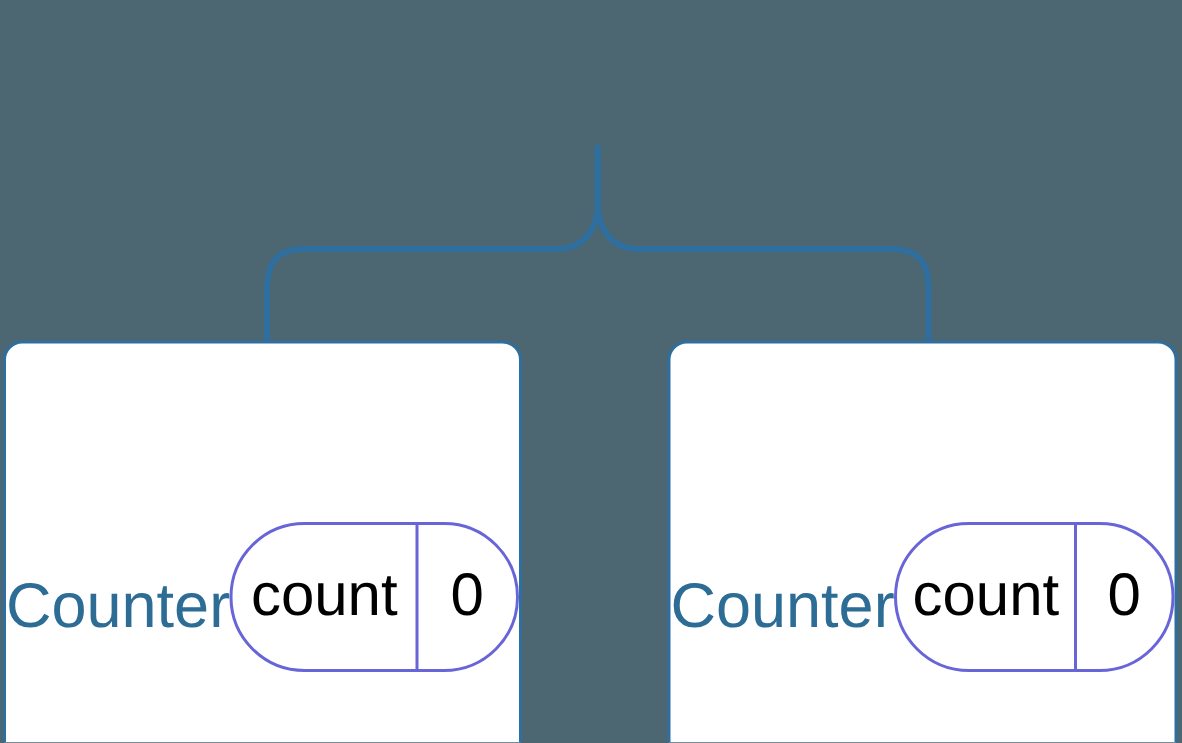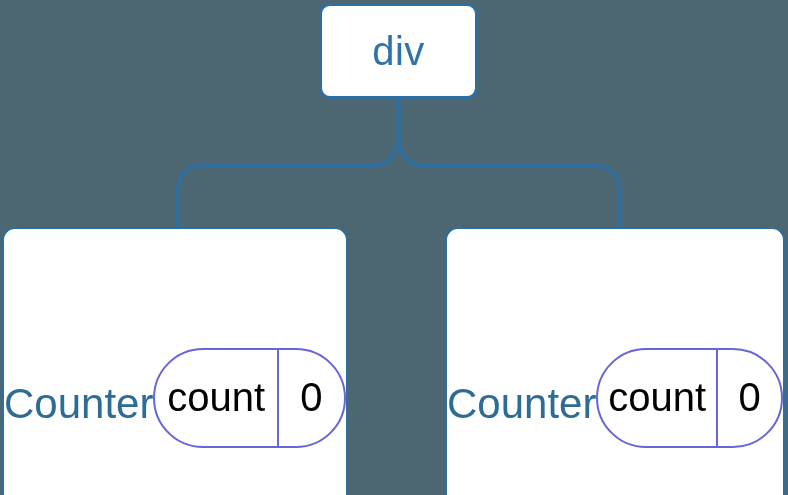--- a/index.html
+++ b/index.html
@@ -92,23 +92,20 @@
 
 <div class="stage">
 
   <svg class="connector-svg" viewBox="0 0 788 495" xmlns="http://www.w3.org/2000/svg">
     <g fill="none" stroke="#2E6F9F" stroke-width="4">
       <path d="M 398.5 97 L 398.5 136 C 398.5 153 389 166 371 166 L 202 166 C 185 166 178 175 178 192 L 178 229"></path>
       <path d="M 398.5 97 L 398.5 136 C 398.5 153 408 166 426 166 L 595 166 C 612 166 619 175 619 192 L 619 229"></path>
     </g>
   </svg>
 
-  <div class="root-node">
-    <span>div</span>
-  </div>
 
   <div class="card card-left">
     <div class="card-title">Counter</div>
     <div class="state-pill">
       <div class="state-key">count</div>
       <div class="state-value">0</div>
     </div>
   </div>
 
   <div class="card card-right">

